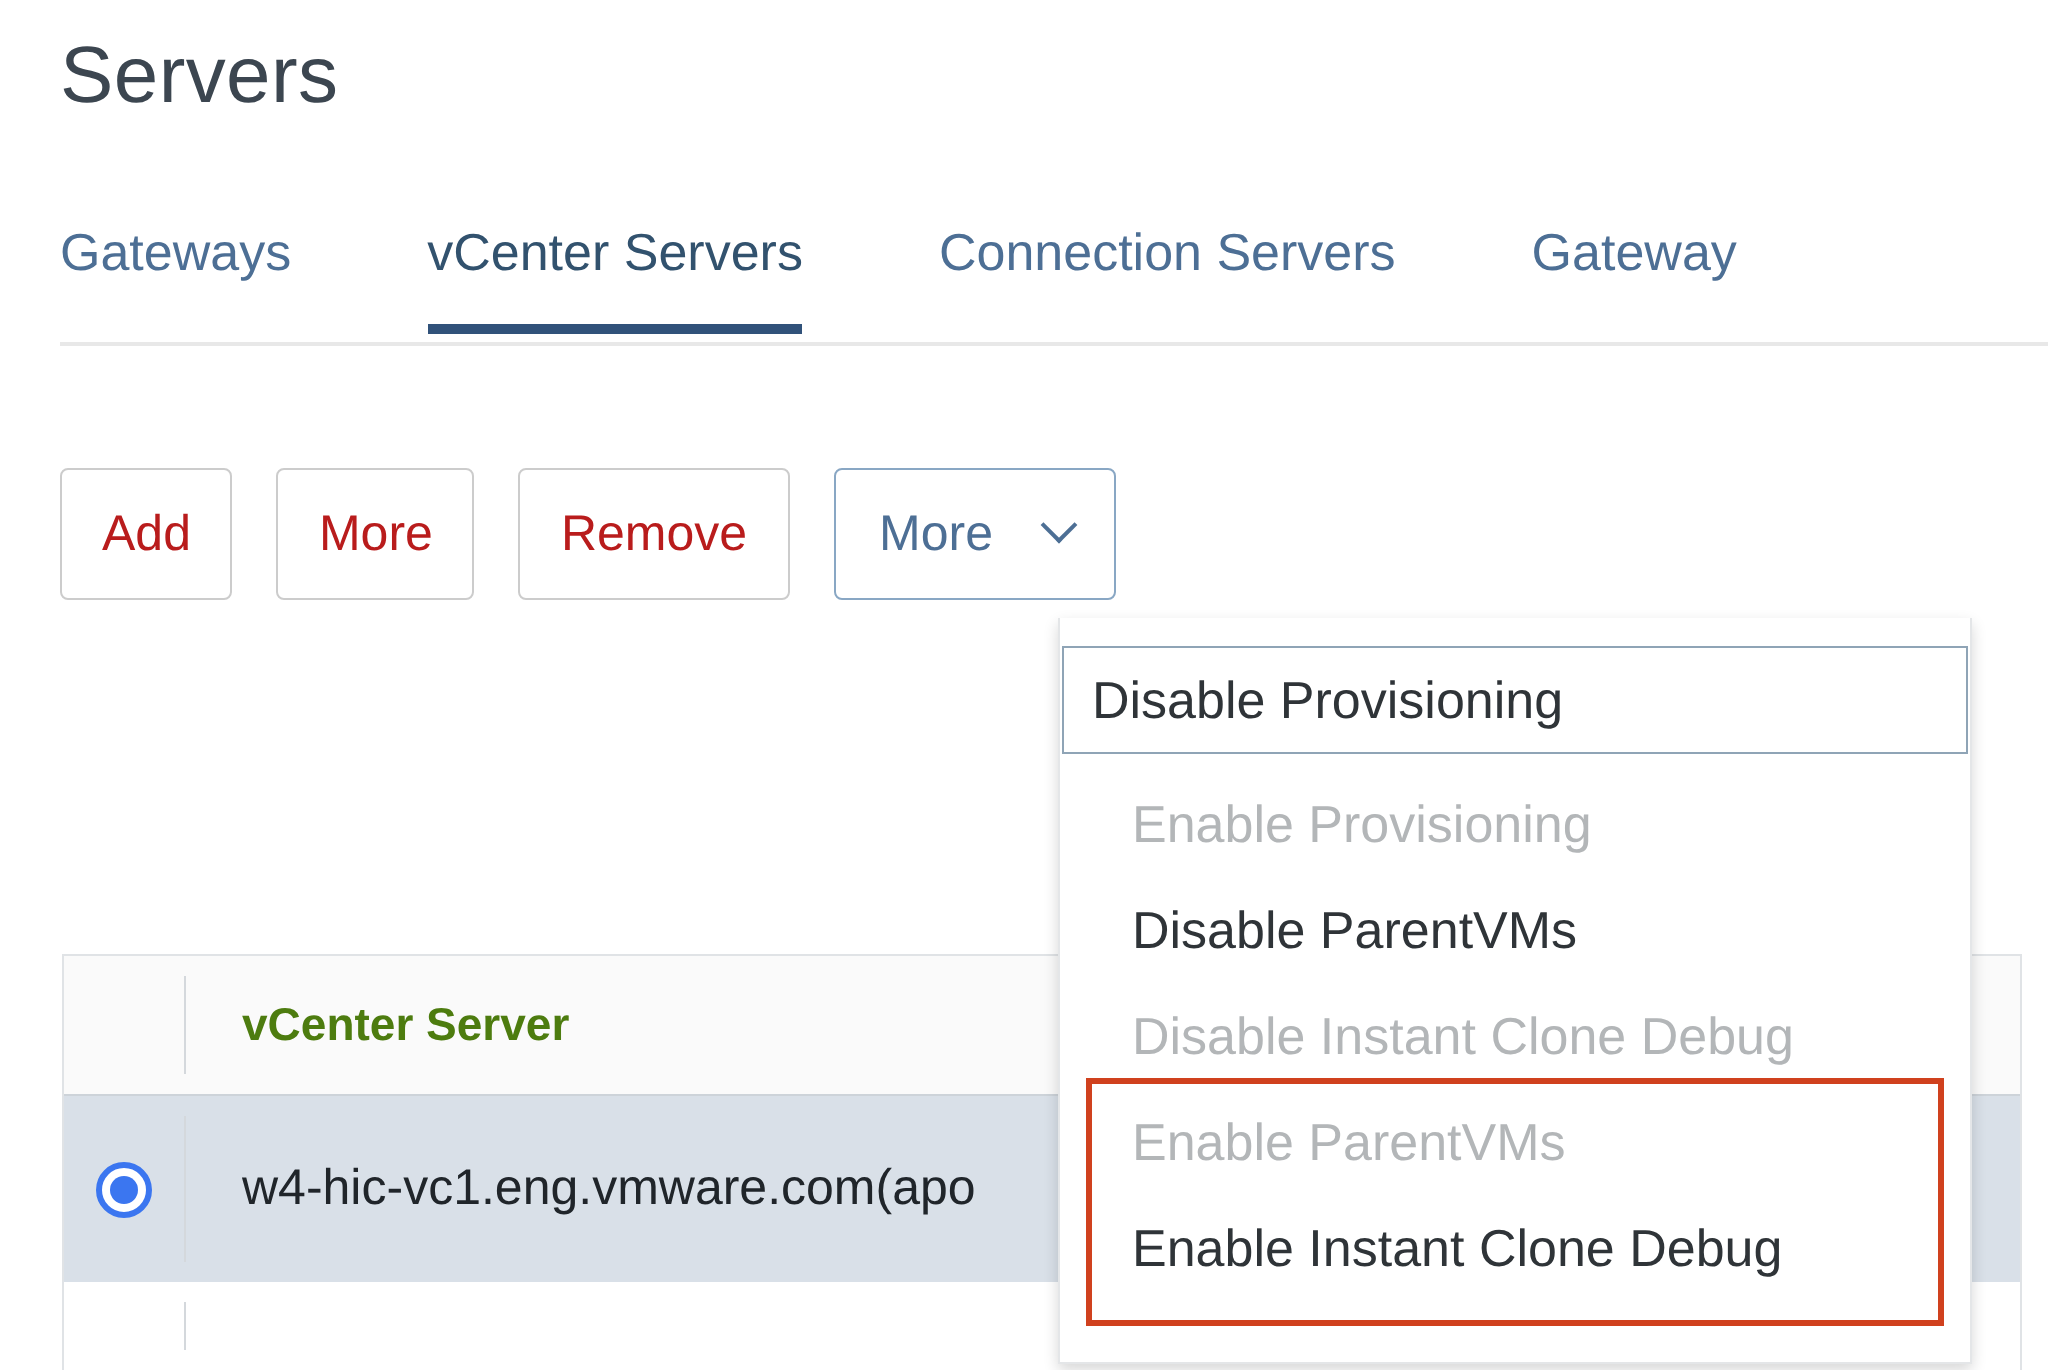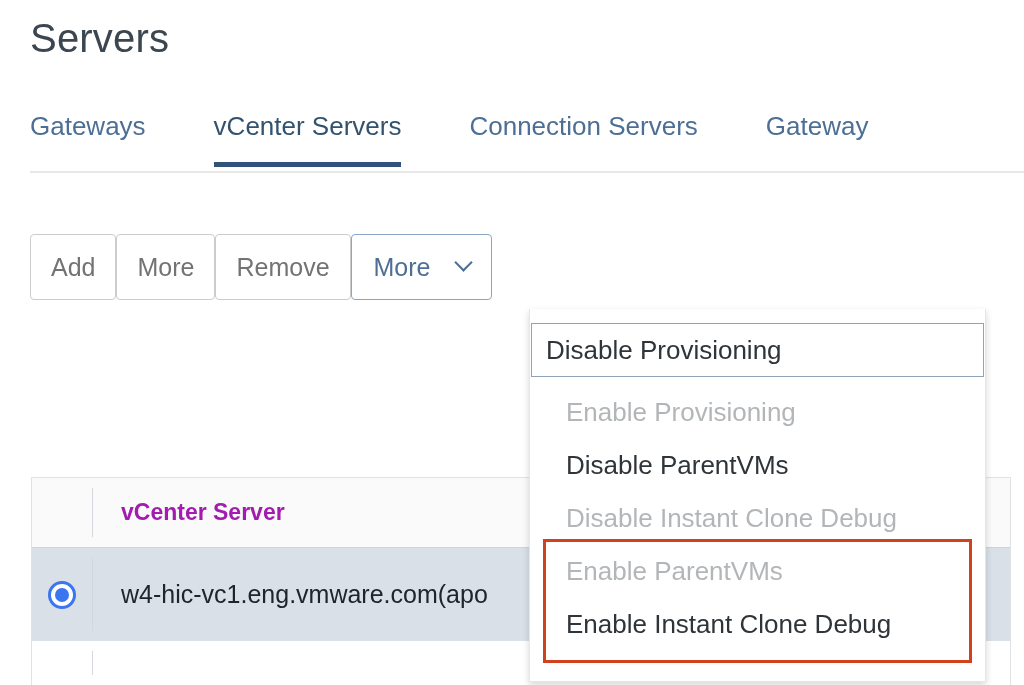--- a/index.html
+++ b/index.html
@@ -79,26 +79,27 @@
     position: absolute;
     left: 30px;
     top: 234px;
     display: flex;
     align-items: flex-start;
   }
   .btn {
     background: #ffffff;
     border: 1px solid #cccccc;
     border-radius: 4px;
-    color: #737373;
+    color: #b91c1c;
     font-size: 25px;
     font-family: "Liberation Sans", sans-serif;
     padding: 0 20px;
     height: 66px;
     line-height: 64px;
+    margin-right: 22px;
     box-sizing: border-box;
     cursor: pointer;
     white-space: nowrap;
   }
   .btn.primary-outline {
     border-color: #89a7c4;
     color: #4d6f95;
     display: flex;
     align-items: center;
     padding: 0 18px 0 22px;
@@ -170,21 +171,21 @@
     display: flex;
     align-items: center;
     overflow: hidden;
     white-space: nowrap;
     box-sizing: border-box;
   }
   #table-head .cell-name,
   #table-head .cell-extra {
     font-weight: bold;
     font-size: 23px;
-    color: #a21caf;
+    color: #4d7c0f;
   }
   .table-row {
     display: flex;
     height: 93px;
     box-sizing: border-box;
   }
   .table-row.selected {
     background: #d9e0e8;
   }
   .table-row .cell-name {

